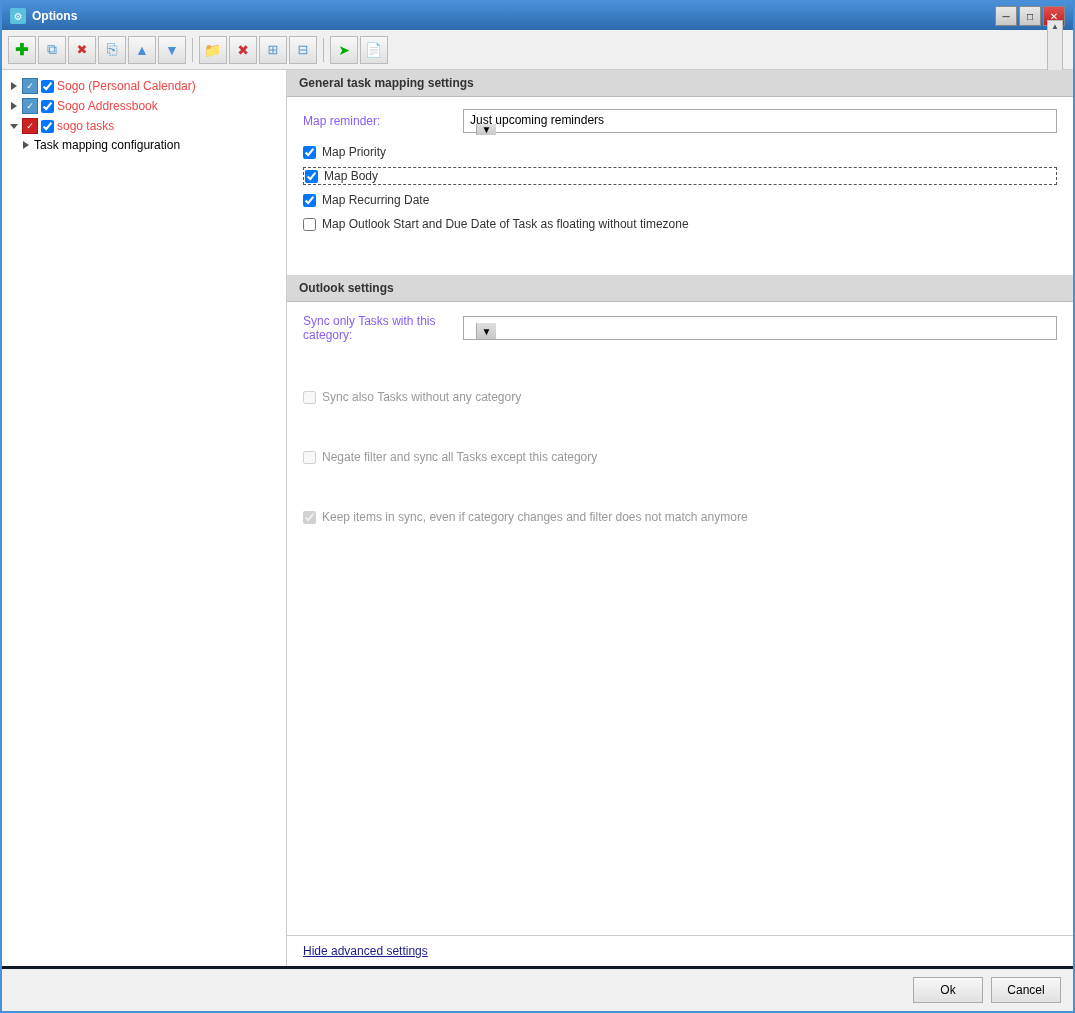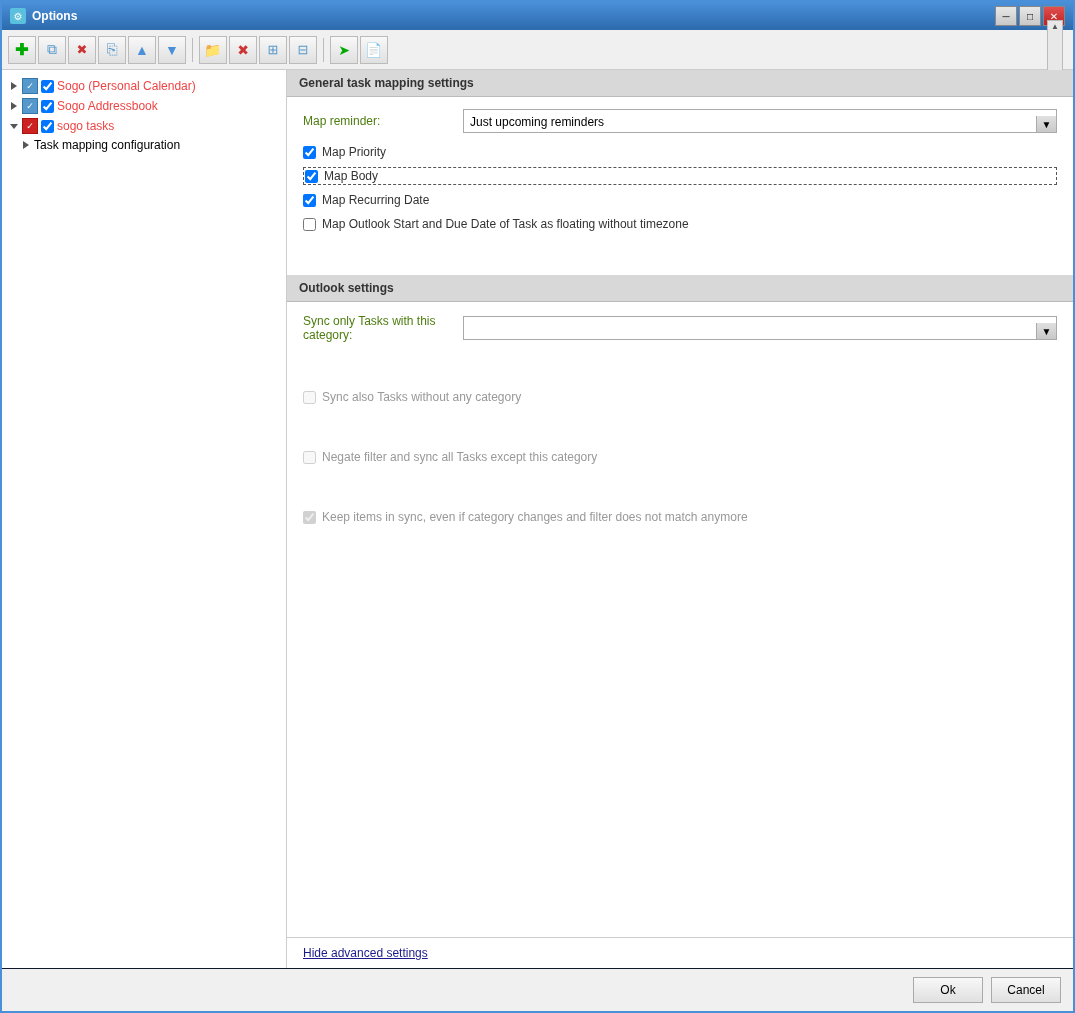--- a/index.html
+++ b/index.html
@@ -133,37 +133,38 @@
       padding: 12px 16px;
     }
     .form-row {
       display: flex;
       align-items: center;
       margin-bottom: 10px;
     }
     .form-label {
       width: 160px;
       font-size: 12px;
-      color: #4d7c0f;
+      color: #8b5cf6;
       flex-shrink: 0;
     }
     .form-control {
       flex: 1;
     }
     .dropdown {
       width: 100%;
       padding: 3px 6px;
       border: 1px solid #aaa;
       background: white;
       font-size: 12px;
       cursor: pointer;
       display: flex;
-      align-items: flex-end;
+      align-items: flex-start;
       justify-content: space-between;
       height: 24px;
+      flex-direction: column;
     }
     .dropdown-text { flex: 1; }
     .dropdown-arrow {
       width: 20px;
       height: 100%;
       background: linear-gradient(to bottom, #e0e0e0, #c8c8c8);
       border-left: 1px solid #aaa;
       display: flex;
       align-items: center;
       justify-content: center;
@@ -203,21 +204,21 @@
       border-top: 1px solid #ccc;
     }
     .footer a {
       color: #1a1a8c;
       text-decoration: underline;
       font-size: 12px;
       cursor: pointer;
     }
     .bottom-bar {
       background: #f0f0f0;
-      border-top: 1px solid #0f172a;
+      border-top: 3px solid #0f172a;
       padding: 8px 12px;
       display: flex;
       justify-content: flex-end;
       gap: 8px;
       flex-shrink: 0;
     }
     .bottom-btn {
       width: 70px;
       height: 26px;
       background: linear-gradient(to bottom, #f8f8f8, #e0e0e0);

